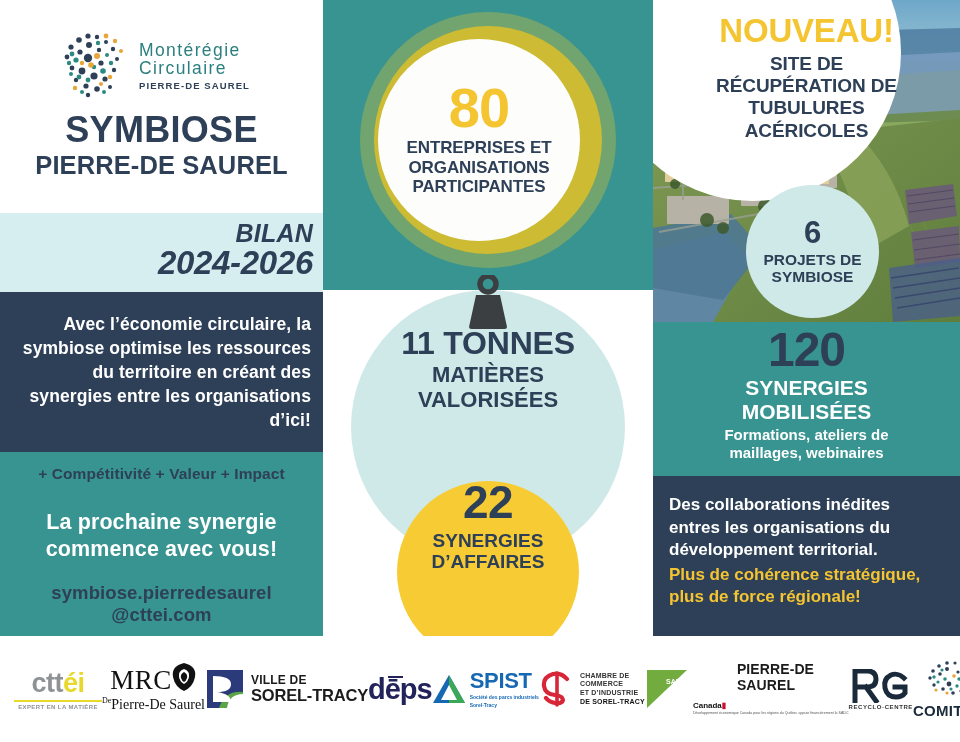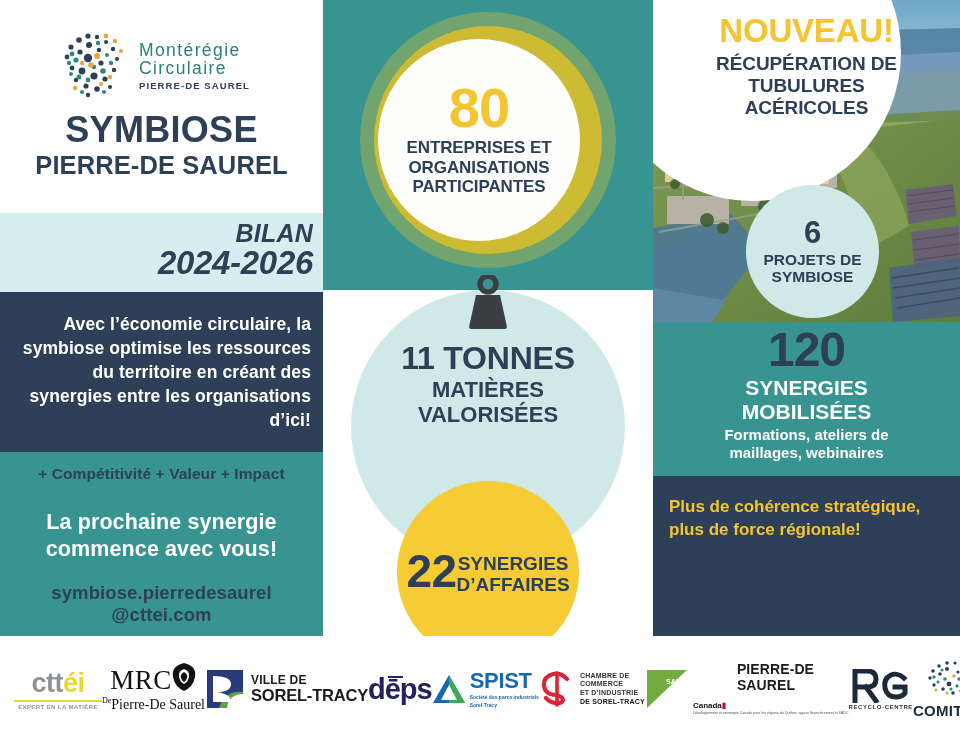--- a/index.html
+++ b/index.html
@@ -138,36 +138,36 @@
 
   .halfcircle {
     position: absolute; left: 28px; top: 290px;
     width: 274px; height: 274px; border-radius: 50%;
     background: #cfe9e8;
   }
   .weight-icon {
     position: absolute; left: 141px; top: 275px; width: 48px; height: 56px;
   }
   .tonnes-wrap {
-    position: absolute; left: 0; top: 342px; width: 330px; text-align: center;
+    position: absolute; left: 0; top: 327px; width: 330px; text-align: center;
     color: #2e4057;
   }
   .tonnes-num {
     font-size: 32px; font-weight: 800; line-height: 1.0; letter-spacing: -0.2px;
   }
   .tonnes-lbl {
     font-size: 22px; font-weight: 800; line-height: 1.12; margin-top: 4px;
   }
 
   .circle22 {
     position: absolute; left: 74px; top: 481px;
     width: 182px; height: 182px; border-radius: 50%;
     background: #f7cb33;
-    display: flex; flex-direction: row; align-items: center;
-    justify-content: center;
+    display: flex; flex-direction: column; align-items: center;
+    justify-content: flex-start;
   }
   .num22 {
     font-size: 46px; font-weight: 800; color: #2e4057; line-height: 0.95;
     letter-spacing: -0.5px;
   }
   .lbl22 {
     font-size: 19px; font-weight: 800; color: #2e4057;
     line-height: 1.1; text-align: center; margin-top: 6px;
   }
 
@@ -513,20 +513,21 @@
           <path d="M150 196 Q196 222 216 274"></path>
           <path d="M136 214 Q184 240 204 292"></path>
         </g>
       </svg>
       <div class="photo-white"></div>
     </div>
 
     <div class="nouveau-wrap">
       <div class="nouveau">NOUVEAU!</div>
       <div class="nouveau-sub">
+        <div>SITE DE</div>
         <div>RÉCUPÉRATION DE</div>
         <div>TUBULURES</div>
         <div>ACÉRICOLES</div>
       </div>
     </div>
 
     <div class="circle6">
       <div class="num6">6</div>
       <div class="lbl6">
         <div>PROJETS DE</div>
@@ -540,20 +541,25 @@
         <div>SYNERGIES</div>
         <div>MOBILISÉES</div>
       </div>
       <div class="sub120">
         <div>Formations, ateliers de</div>
         <div>maillages, webinaires</div>
       </div>
     </div>
 
     <div class="right-navy">
+      <div class="rn-white">
+        <div>Des collaborations inédites</div>
+        <div>entres les organisations du</div>
+        <div>développement territorial.</div>
+      </div>
       <div class="rn-yellow">
         <div>Plus de cohérence stratégique,</div>
         <div>plus de force régionale!</div>
       </div>
     </div>
   </div>
 
   <div class="footer">
 
     <div class="logo-item lg-cttei">

